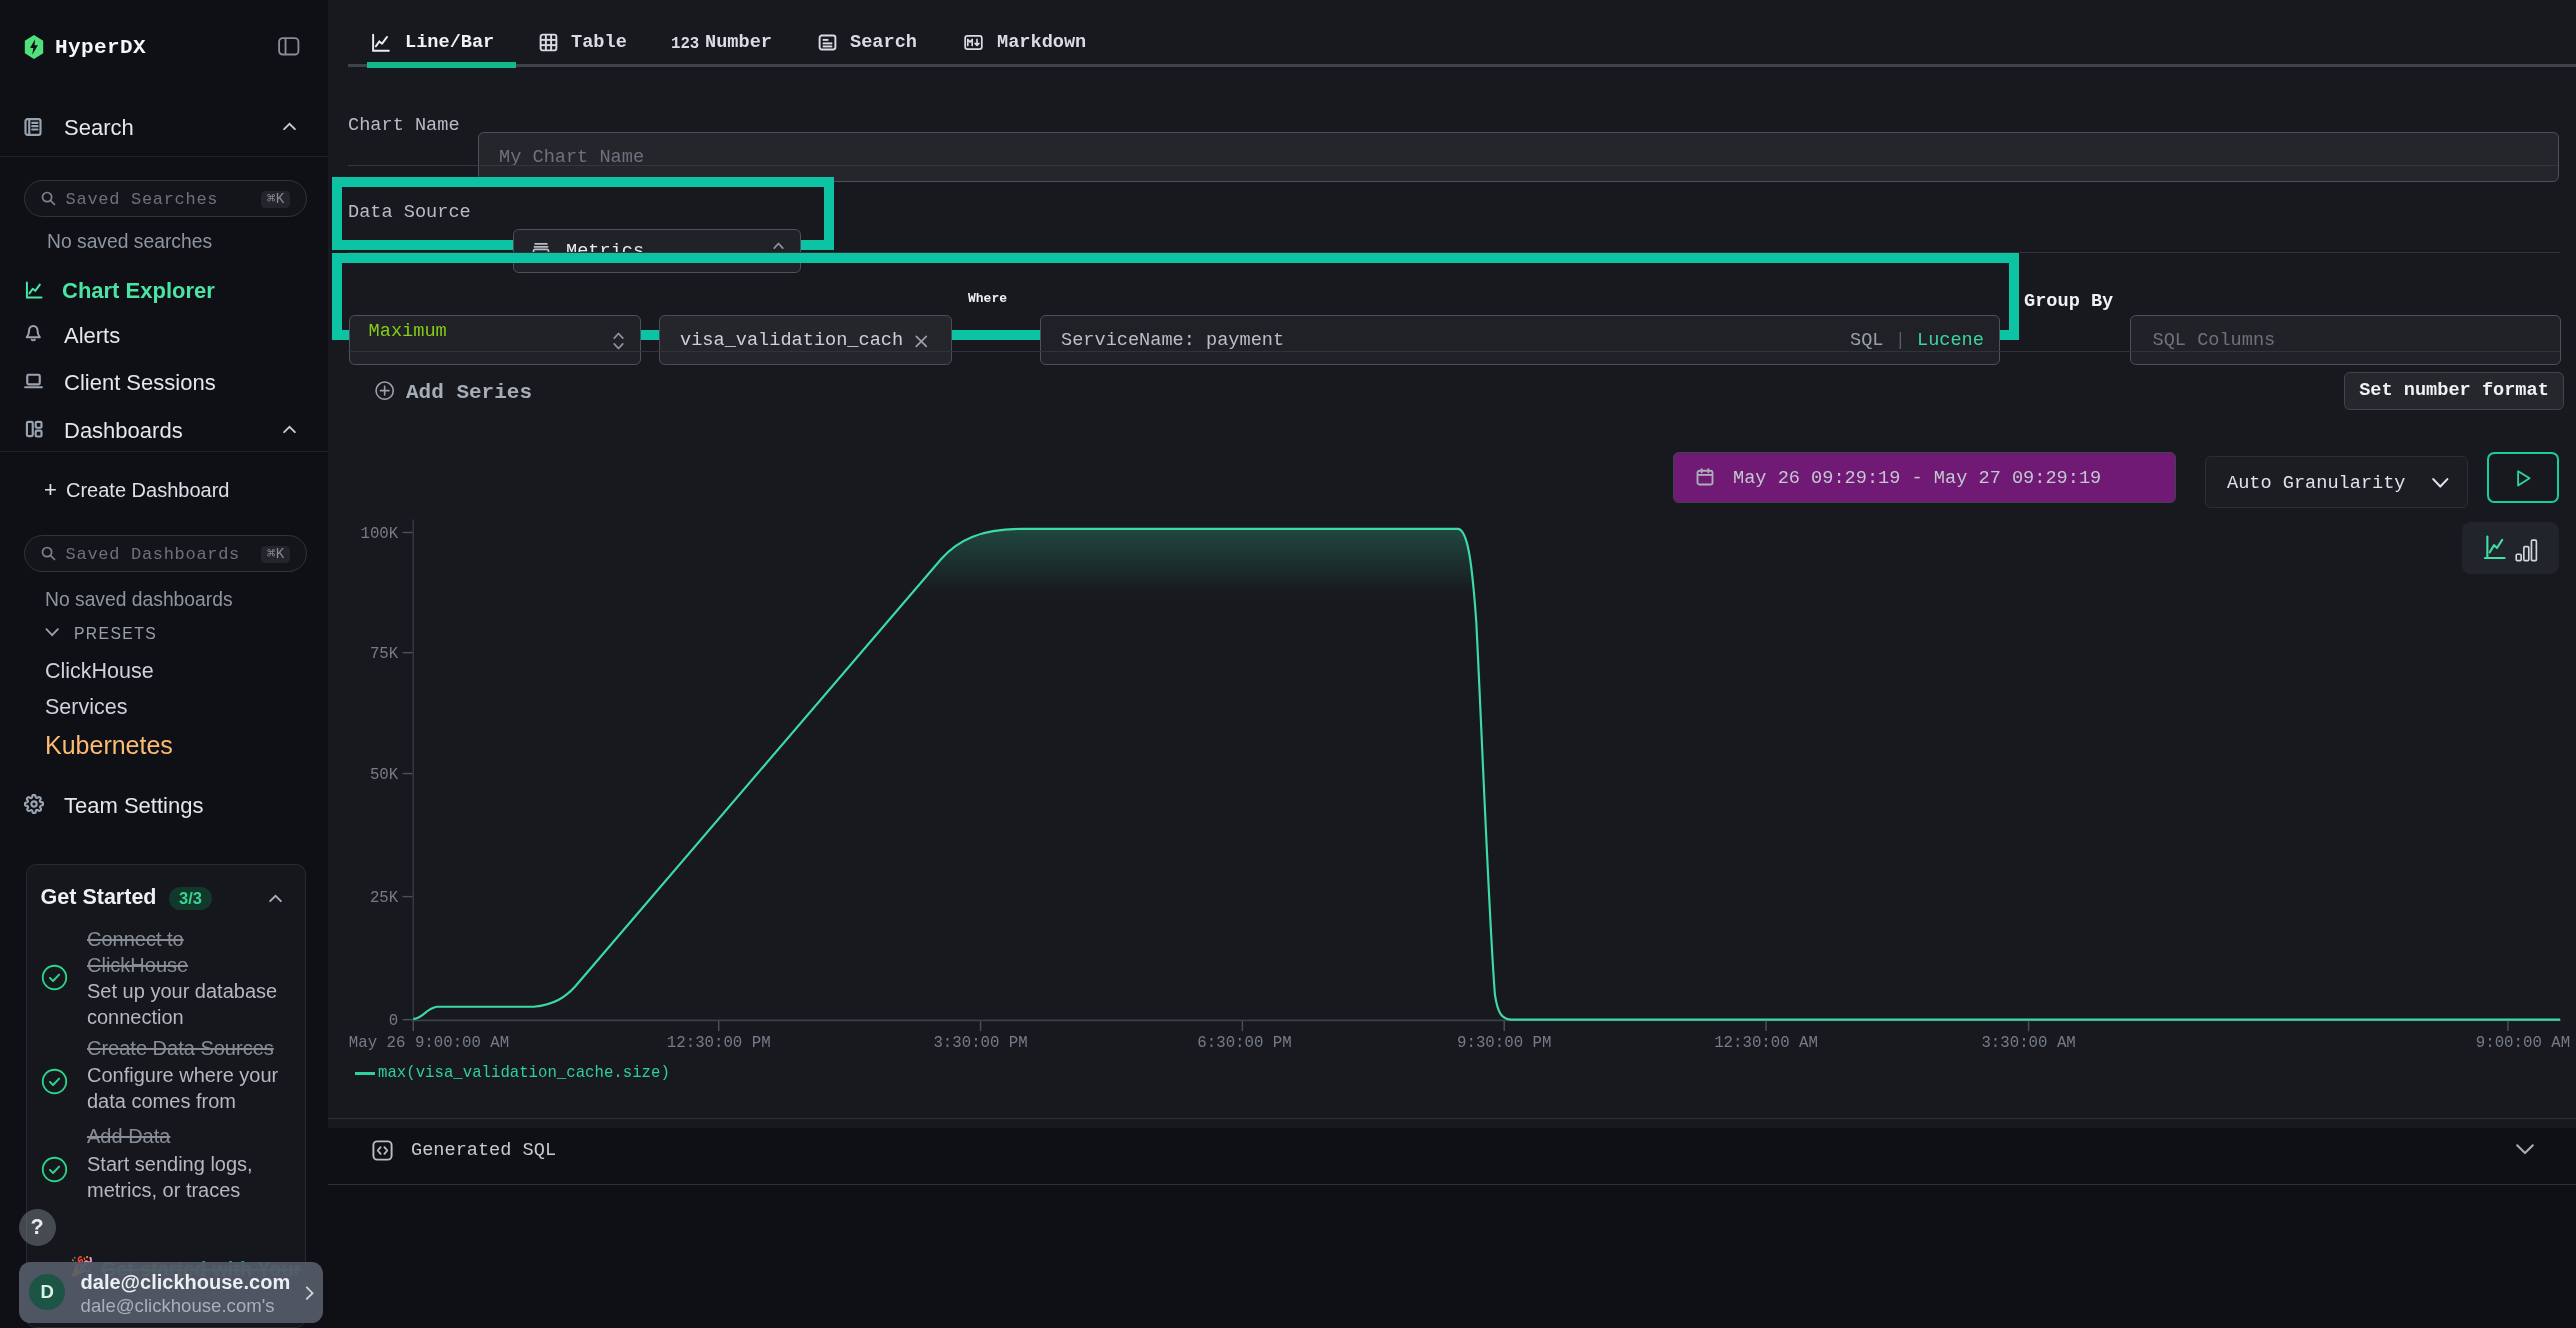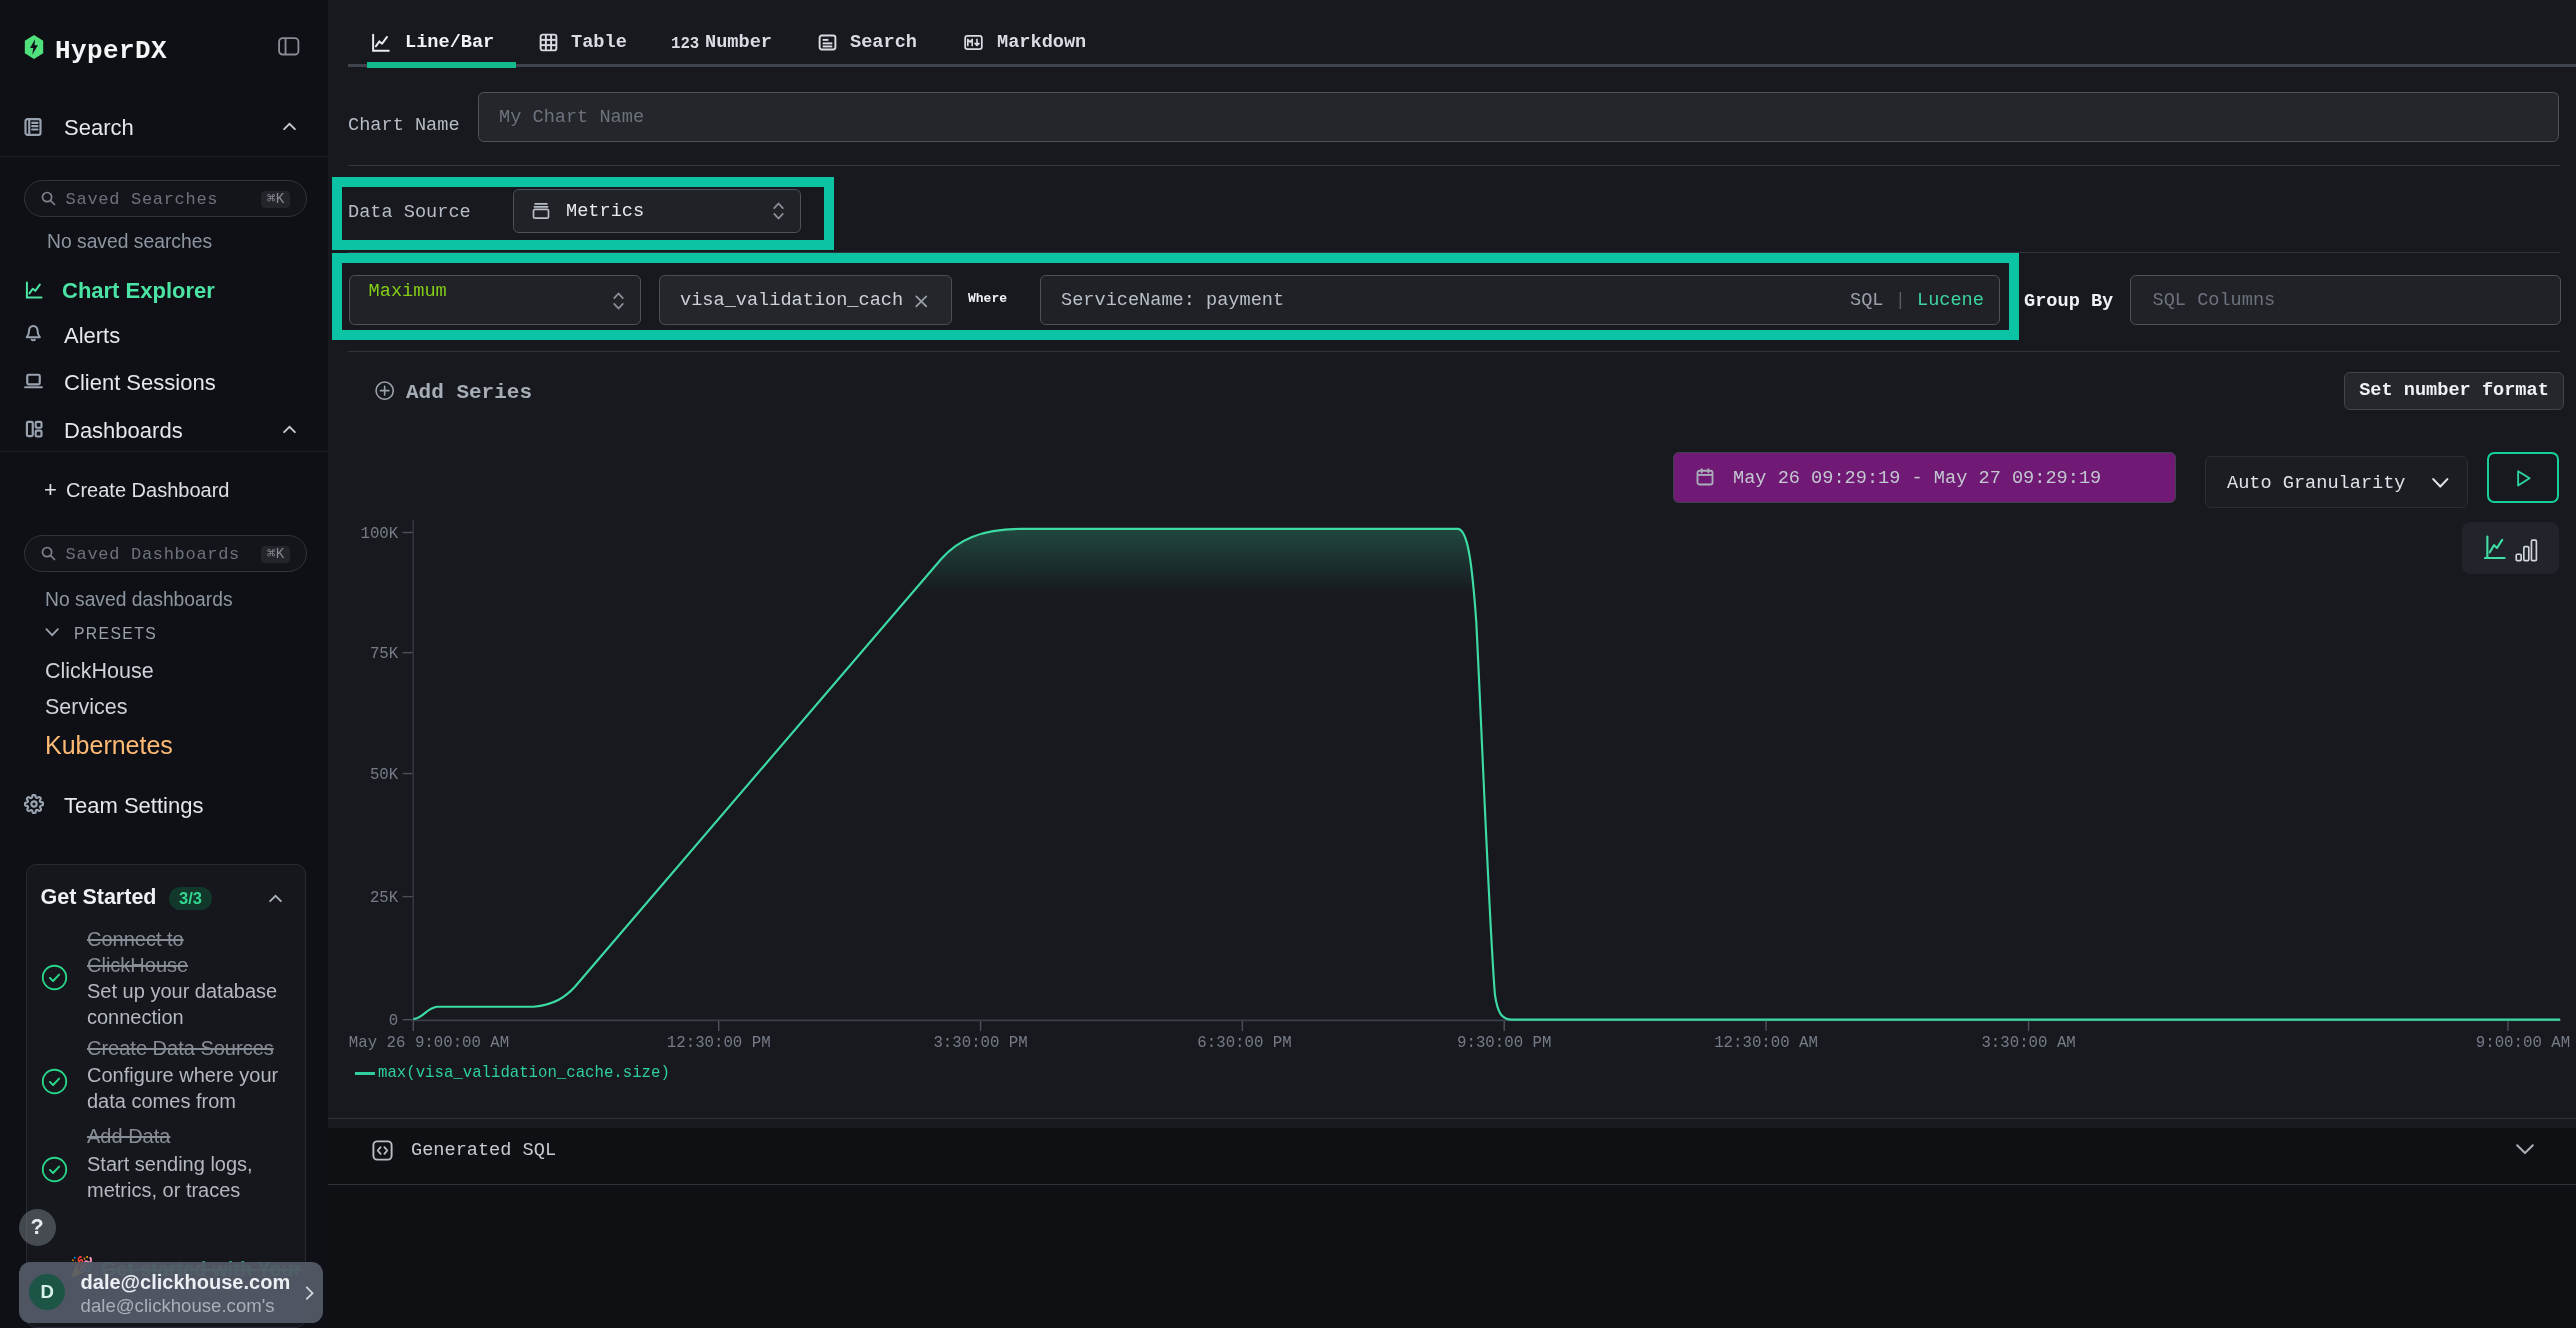--- a/index.html
+++ b/index.html
@@ -4,21 +4,21 @@
 <style>
   * { margin:0; padding:0; box-sizing:border-box; }
   html,body { width:2576px; height:1328px; background:#0f1013; overflow:hidden; }
   #app { position:relative; width:2576px; height:1328px; font-family:"Liberation Sans", sans-serif; }
   .abs { position:absolute; }
   .mono { font-family:"Liberation Mono", monospace; }
   
   #main { position:absolute; left:328px; top:0; width:2248px; height:1128px; background:#17191f; }
   #mainbottom { position:absolute; left:0; width:2248px; top:1199px; height:129px; background:#0f1013; }
   .divider { position:absolute; height:1.4px; background:#33373e; }
-  .input { position:absolute; border:1.4px solid #4d525b; border-radius:5.7px; background:#212327; }
+  .input { position:absolute; border:1.4px solid #4d525b; border-radius:5.7px; background:#212327;margin-top:40px; }
   .phold { color:#6c727d; }
   .updown { stroke:#8b919b; stroke-width:2.5; fill:none; stroke-linecap:round; stroke-linejoin:round; }
   
   #sidebar { position:absolute; left:0; top:0; width:328px; height:1328px; background:#0e1015; }
   .navtext { color:#e4e7eb; font-size:22px; }
   .muted { color:#8d95a1; }
   .sicon { stroke:#9aa3b0; stroke-width:2.6; fill:none; stroke-linecap:round; stroke-linejoin:round; }
   .searchbox { position:absolute; left:23.6px; width:283px; height:37px; border:1.4px solid #31343b; border-radius:18.6px; background:#13151a;margin-top:9px; }
   .kbadge { position:absolute; right:15.7px; top:10px; height:17px; padding:0 5.7px; background:#23252b; border-radius:4.3px; color:#868b94; font-size:14.3px; line-height:17px; font-family:"Liberation Mono", monospace; }
 </style>
@@ -212,21 +212,21 @@
         <path d="M3 3 L14 14 L25 3" fill="none" stroke="#aab0b8" stroke-width="2.8" stroke-linecap="round" stroke-linejoin="round"></path>
       </svg>
     <div class="divider" style="left:0px;top:1184px;width:2248px;background:#2e3138"></div>
   </div>
   <div id="sidebar">
 
     <svg class="abs" style="left:23.6px;top:35px" width="20" height="24" viewBox="0 0 28 34">
       <path d="M14 0 L27 8 L27 26 L14 34 L1 26 L1 8 Z" fill="#50e07c"></path>
       <path d="M15.5 6 L8.5 18.5 L13 18.5 L11.5 28 L19.5 14.5 L14.8 14.5 Z" fill="#10131a"></path>
     </svg>
-    <div class="abs mono" style="left:55px;top:36px;font-size:26px;font-weight:bold;color:#f4f6f8;letter-spacing:0.4px">HyperDX</div>
+    <div class="abs mono" style="left:55px;top:36px;font-size:21px;font-weight:bold;color:#f4f6f8;letter-spacing:0.4px">HyperDX</div>
     <svg class="abs" style="left:278px;top:37px" width="21.5" height="18.6" viewBox="0 0 30 26">
       <rect x="1.5" y="1.5" width="27" height="23" rx="5" fill="none" stroke="#878c95" stroke-width="2.6"></rect>
       <line x1="10.5" y1="1.5" x2="10.5" y2="24.5" stroke="#878c95" stroke-width="2.6"></line>
     </svg>
 
     <svg class="abs sicon" style="left:23px;top:117px" width="20" height="20" viewBox="0 0 24 24">
       <rect x="3" y="2.5" width="18" height="19" rx="2.5"></rect>
       <line x1="7.5" y1="2.5" x2="7.5" y2="21.5"></line>
       <line x1="11" y1="7" x2="17.5" y2="7"></line>
         <line x1="11" y1="11" x2="17.5" y2="11"></line>

